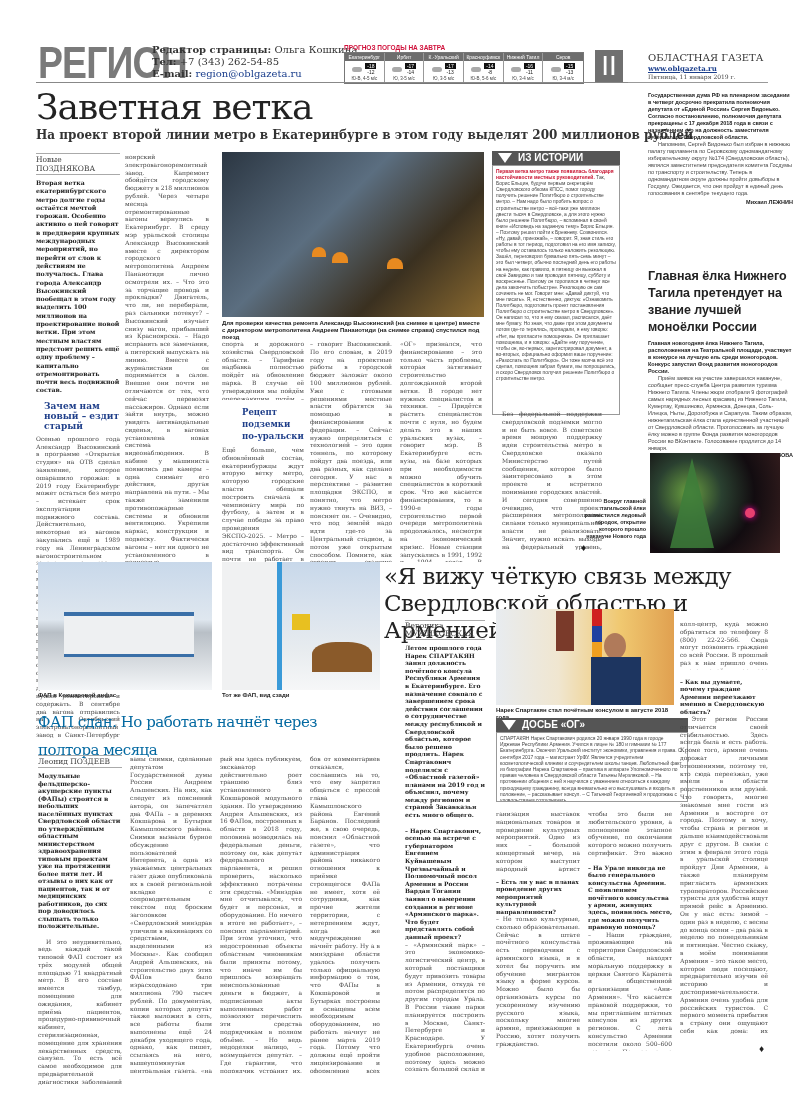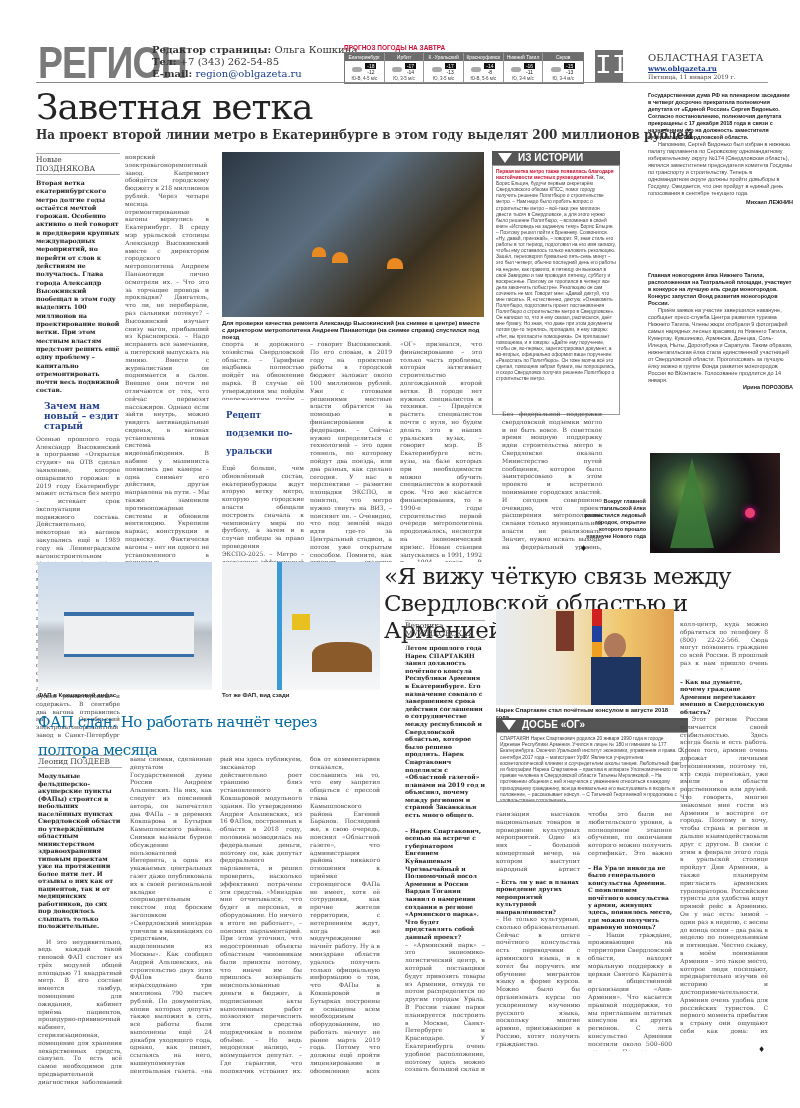--- a/index.html
+++ b/index.html
@@ -13,21 +13,21 @@
 .weather-title{font-family:"Liberation Sans",sans-serif;font-size:6.5px;font-weight:bold;color:#d0103a;margin-bottom:1px}
 .weather-table{display:flex;border:1px solid #777}
 .wcell{width:40px;border-right:1px solid #999;font-family:"Liberation Sans",sans-serif;font-size:5px;text-align:center}
 .wcell:last-child{border-right:none}
 .wcity{background:#6d6d6d;color:#fff;padding:1px 0;font-size:5px}
 .wtemps{display:flex;justify-content:center;align-items:center;gap:3px;padding:2px 0 0}
 .cloud{width:10px;height:5px;background:#aaa;border-radius:3px}
 .tday{background:#111;color:#fff;font-size:5px;padding:0 2px;display:block}
 .tnight{font-size:5px;color:#222}
 .wwind{font-size:4.5px;color:#444;padding:1px 0 2px}
-.page-num{left:595px;top:50px;width:28px;height:32px;background:#707070;color:#fff;font-size:28px;text-align:center;line-height:32px;font-family:Liberation Mono, monospace}
+.page-num{left:595px;top:50px;width:28px;height:32px;background:#707070;color:#fff;font-size:28px;text-align:center;line-height:32px;font-family:Liberation Sans, sans-serif}
 .paper-name{left:648px;top:52px;font-size:10px;color:#333}
 .paper-url{left:648px;top:64px;font-size:7px;color:#1a3e8c;text-decoration:underline;font-weight:bold}
 .paper-date{left:648px;top:73px;font-size:6px;color:#444}
 .rule{height:1px;background:#888}
 .main-title{left:36px;top:86px;font-size:36px;color:#222;font-family:"DejaVu Serif",serif;letter-spacing:-1px}
 .main-sub{left:36px;top:128px;font-size:12px;font-weight:bold;color:#333}
 .byline{font-size:7.5px;color:#444;border-top:1px solid #aaa;border-bottom:1px solid #aaa;padding:1px 0}
 .lead{font-size:7px;font-weight:bold;line-height:9.3px;color:#222}
 .body{font-size:6px;line-height:7.8px;color:#444;text-align:justify;overflow:hidden}
 .subhead{font-size:11px;font-weight:bold;color:#1f3f8a;line-height:12px}
@@ -129,21 +129,21 @@
 
 <div class="abs photo" style="left:222px;top:152px;width:262px;height:165px;background:linear-gradient(135deg,#2b3642 0%,#5b6e80 40%,#3a3020 70%,#8a6a30 100%)">
   <div style="position:absolute;left:90px;top:95px;width:14px;height:10px;background:#e88a20;border-radius:7px 7px 0 0"></div>
   <div style="position:absolute;left:110px;top:100px;width:16px;height:11px;background:#e88a20;border-radius:8px 8px 0 0"></div>
   <div style="position:absolute;left:165px;top:106px;width:16px;height:11px;background:#e88a20;border-radius:8px 8px 0 0"></div>
 </div>
 <div class="abs caption" style="left:222px;top:320px;width:262px">Для проверки качества ремонта Александр Высокинский (на снимке в центре) вместе с директором метрополитена Андреем Панаиотиди (на снимке справа) спустился под поезд</div>
 
 <div class="abs" style="left:222px;top:340px;width:82px">
   <div class="body" style="height:60px">спорта и дорожного хозяйства Свердловской области. – Тарифная надбавка полностью пойдёт на обновление парка. В случае её утверждения мы пойдём опережающим путём – возьмём кредит, а надбавкой будем расплачиваться, – подчеркнул глава.</div>
-  <div class="subhead" style="margin:6px 0 4px 4px;font-size:8.5px;line-height:18px">Рецепт подземки по-уральски</div>
+  <div class="subhead" style="margin:6px 0 4px 20px;font-size:8.5px;line-height:12px">Рецепт подземки по-уральски</div>
   <div class="body" style="height:140px">Ещё больше, чем обновлённый состав, екатеринбуржцы ждут вторую ветку метро, которую городские власти обещали построить сначала к чемпионату мира по футболу, а затем и в случае победы за право проведения ЭКСПО-2025. – Метро – достаточно эффективный вид транспорта. Он почти не работает в убыток, если необходимы какие-то дотации, то город их даёт. Неслучайно мы выступаем за строительство второй ветки «север-юг-запад-восток»,</div>
 </div>
 <div class="abs body" style="left:310px;top:340px;width:82px;height:222px">– говорит Высокинский. По его словам, в 2019 году на проектные работы в городской бюджет заложат около 100 миллионов рублей. Уже с готовыми решениями местные власти обратятся за помощью в финансировании к федерации. – Сейчас нужно определиться с технологией – это один тоннель, по которому пойдут два поезда, или два разных, как сделано сегодня. У нас в перспективе – развитие площадки ЭКСПО, и понятно, что метро нужно тянуть на ВИЗ, – поясняет он. – Очевидно, что под землёй надо идти где-то за Центральный стадион, а потом уже открытым способом. Помните, как строили станцию «Ботаническая»? Сначала сделали большой котлован, внизу построили станцию – засыпали землёй. Это и называется открытый способ. Александр Высокинский в разговоре с обозревателем</div>
 <div class="abs body" style="left:400px;top:340px;width:82px;height:222px">«ОГ» признался, что финансирование – это только часть проблемы, которая затягивает строительство долгожданной второй ветки. В городе нет нужных специалистов и техники. – Придётся растить специалистов почти с нуля, но будем делать это в наших уральских вузах, – говорит мэр. В Екатеринбурге есть вузы, на базе которых при необходимости можно обучить специалистов в короткий срок. Что же касается финансирования, то в 1990-е годы строительство первой очереди метрополитена продолжалось, несмотря на экономический кризис. Новые станции запускались в 1991, 1992 и 1994 годах. В сегодняшних условиях, когда бюджет Екатеринбурга стал в разы больше, а технологии строительства транспортных объектов развиваются семимильными шагами, проблем с продолжением стройки не может быть в принципе, будь на то воля властей.</div>
 
 <div class="abs" style="left:492px;top:151px;width:128px">
   <div class="hist-head"><span class="tri"></span><span>ИЗ ИСТОРИИ</span></div>
   <div class="hist-box" style="height:250px;overflow:hidden">
     <div class="side-body" style="font-size:4.9px;line-height:6.1px"><span class="red">Первая ветка метро также появилась благодаря настойчивости местных руководителей.</span> <span>Так, Борис Ельцин, будучи первым секретарём Свердловского обкома КПСС, помог городу получить решение Политбюро о строительстве метро. – Нам надо было пробить вопрос о строительстве метро – всё-таки уже миллион двести тысяч в Свердловске, а для этого нужно было решение Политбюро, – вспоминал в своей книге «Исповедь на заданную тему» Борис Ельцин. – Поэтому решил пойти к Брежневу. Созвонился. «Ну, давай, приезжай», – говорит. Я, зная стиль его работы в тот период, подготовил на его имя записку, чтобы ему оставалось только наложить резолюцию. Зашёл, переговорил буквально пять-семь минут – это был четверг, обычно последний день его работы на неделе, как правило, в пятницу он выезжал в своё Завидово и там проводил пятницу, субботу и воскресенье. Поэтому он торопился в четверг все дела закончить побыстрее. Резолюцию он сам сочинить не мог. Говорит мне: «Давай диктуй, что мне писать». Я, естественно, диктую: «Ознакомить Политбюро, подготовить проект постановления Политбюро о строительстве метро в Свердловске». Он написал то, что я ему сказал, расписался, даёт мне бумагу. Но зная, что даже при этом документы потом где-то терялись, пропадали, я ему говорю: «Нет, вы пригласите помощника». Он приглашает помощника, и я говорю: «Дайте ему поручение, чтобы он, во-первых, зарегистрировал документ, а во-вторых, официально оформил ваше поручение: «Разослать по Политбюро». Он тоже молча всё это сделал, помощник забрал бумаги, мы попрощались, и скоро Свердловск получил решение Политбюро о строительстве метро.</span></div>
   </div>
@@ -151,20 +151,21 @@
 <div class="abs body" style="left:502px;top:410px;width:100px;height:140px">Без федеральной поддержки свердловской подземки могло и не быть вовсе. В советское время мощную поддержку идеи строительства метро в Свердловске оказало Министерство путей сообщения, которое было заинтересовано в этом проекте и встретило понимание городских властей. И сегодня совершенно очевидно, что проект расширения метрополитена силами только муниципальной власти не реализовать. Значит, нужно искать выходы на федеральный уровень, чтобы мечта уральцев наконец-то исполнилась.</div>
 <div class="abs" style="left:580px;top:544px;font-size:8px">♦</div>
 
 <div class="abs rule" style="left:628px;top:82px;width:140px;background:#999"></div>
 <div class="abs" style="left:648px;top:88px;width:145px">
   <div class="side-lead" style="margin-top:4px">Государственная дума РФ на пленарном заседании в четверг досрочно прекратила полномочия депутата от «Единой России» Сергея Бидонько. Согласно постановлению, полномочия депутата прекращены с 17 декабря 2018 года в связи с назначением его на должность заместителя губернатора Свердловской области.</div>
   <div class="side-body" style="text-indent:10px">Напомним, Сергей Бидонько был избран в нижнюю палату парламента по Серовскому одномандатному избирательному округу №174 (Свердловская область), являлся заместителем председателя комитета Госдумы по транспорту и строительству. Теперь в одномандатном округе должны пройти довыборы в Госдуму. Ожидается, что они пройдут в единый день голосования в сентябре текущего года.</div>
   <div class="side-author" style="margin-top:2px">Михаил ЛЕЖНИН</div>
 </div>
 <div class="abs" style="left:648px;top:268px;width:145px">
+  <div class="side-title">Главная ёлка Нижнего Тагила претендует на звание лучшей моноёлки России</div>
   <div class="side-lead" style="margin-top:4px">Главная новогодняя ёлка Нижнего Тагила, расположенная на Театральной площади, участвует в конкурсе на лучшую ель среди моногородов. Конкурс запустил Фонд развития моногородов России.</div>
   <div class="side-body" style="text-indent:10px">Приём заявок на участие завершился накануне, сообщает пресс-служба Центра развития туризма Нижнего Тагила. Члены жюри отобрали 9 фотографий самых нарядных лесных красавиц из Нижнего Тагила, Кумертау, Кувшиново, Армянска, Донецка, Соль-Илецка, Ныты, Дорогобужа и Сарапула. Таким образом, нижнетагильская ёлка стала единственной участницей от Свердловской области. Проголосовать за лучшую ёлку можно в группе Фонда развития моногородов России во ВКонтакте. Голосование продлится до 14 января.</div>
   <div class="side-author">Ирина ПОРОЗОВА</div>
 </div>
 <div class="abs photo" style="left:650px;top:453px;width:130px;height:100px;background:radial-gradient(circle at 30% 40%,#6aa040 0%,#2a4030 30%,#120c10 60%,#3a2020 100%)">
   <div style="position:absolute;left:20px;top:5px;width:0;height:0;border-left:22px solid transparent;border-right:22px solid transparent;border-bottom:90px solid #3d7d3a;opacity:0.85"></div>
   <div style="position:absolute;left:95px;top:55px;width:10px;height:10px;border-radius:50%;background:#e84070;box-shadow:0 0 6px #f0a"></div>
 </div>
 <div class="abs caption" style="left:574px;top:498px;width:72px;text-align:right;font-size:5.5px">Вокруг главной тагильской ёлки разместился ледовый городок, открытие которого прошло накануне Нового года</div>
 

